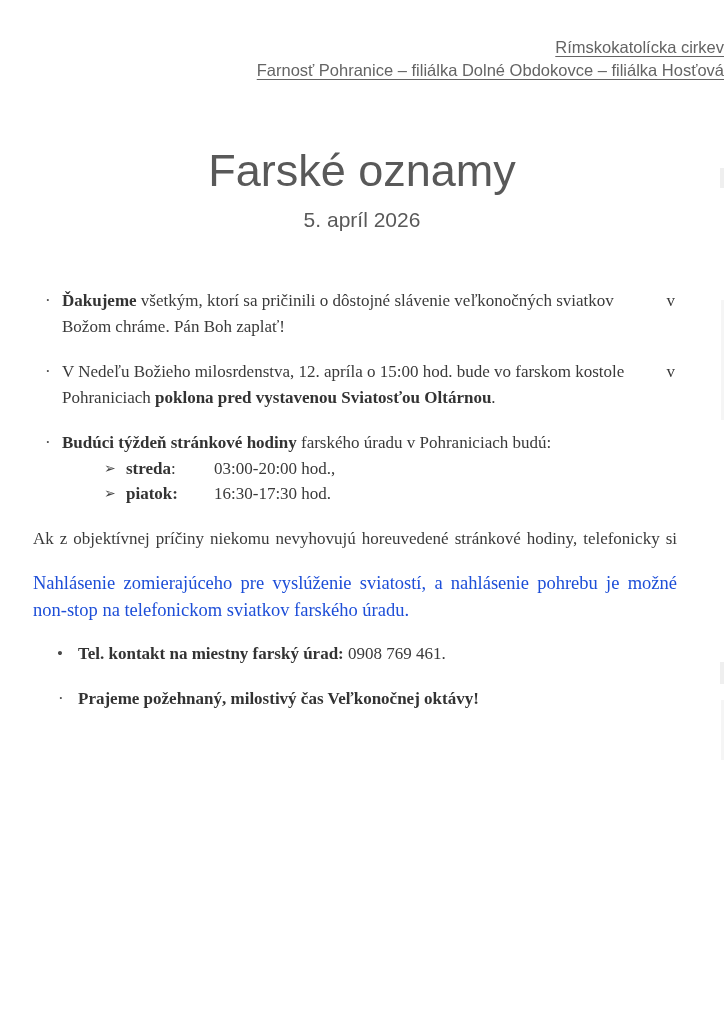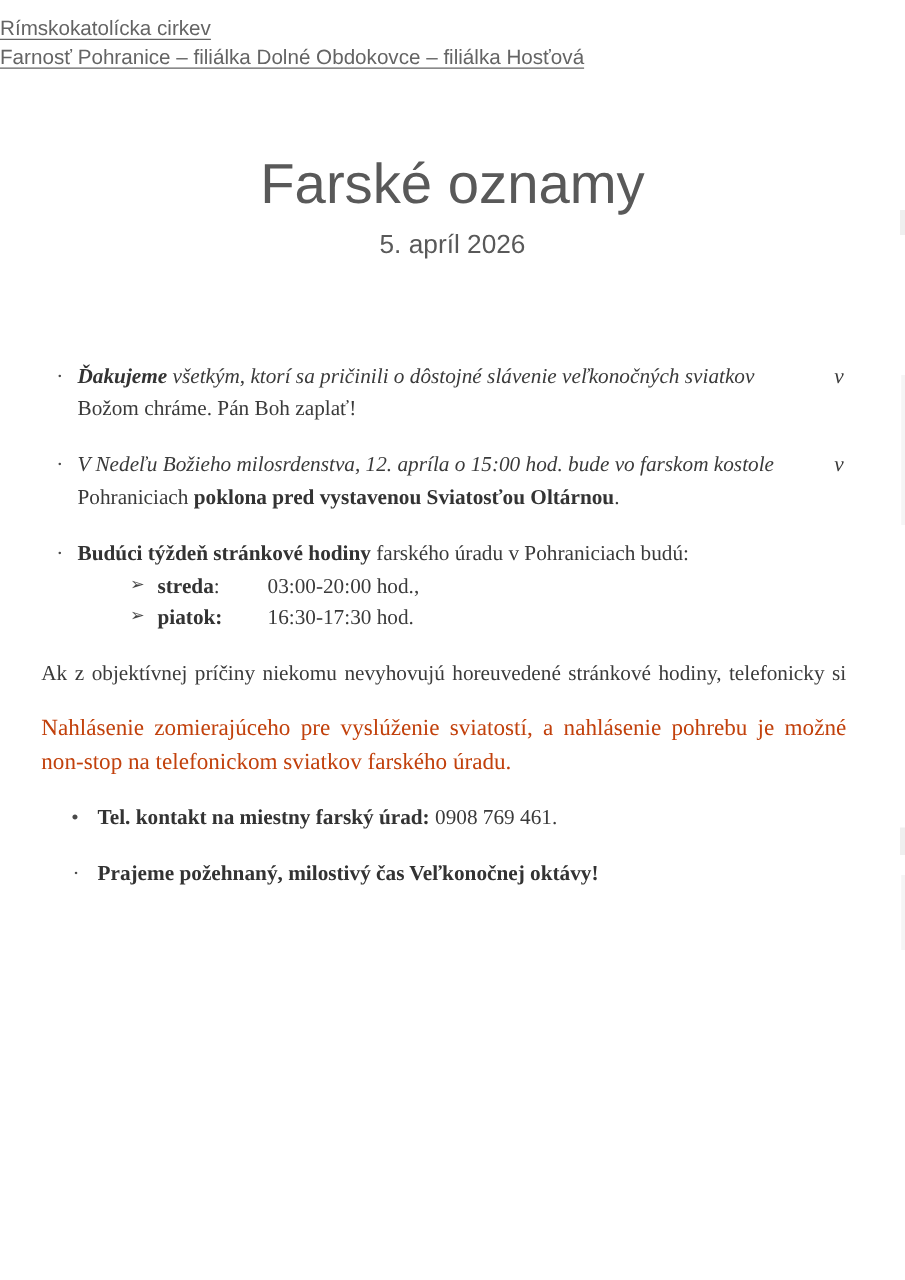--- a/index.html
+++ b/index.html
@@ -7,22 +7,22 @@
     position: relative;
     width: 724px;
     height: 1024px;
     background: #ffffff;
     overflow: hidden;
     font-family: "Liberation Serif", serif;
     color: #3a3a3a;
   }
   
   .header {
-    padding-top: 12px;
-    text-align: left;
+    padding-top: 36px;
+    text-align: right;
     font-family: "Liberation Sans", sans-serif;
     font-size: 16.5px;
     line-height: 22.5px;
     color: #646464;
   }
   .header .u { text-decoration: underline; text-underline-offset: 3px; }
   
   .title {
     margin-top: 64px;
     text-align: center;
@@ -54,28 +54,28 @@
     position: absolute;
     left: 12px;
     top: 0;
     font-size: 17px;
     color: #4a4a4a;
   }
   .item-indented { padding-left: 45px; }
   .item-indented .marker { left: 24px; }
   .item-indented.dot-marker .marker { left: 25px; }
   b, .bold { font-weight: bold; color: #333333; }
-  .line-v { display: flex; justify-content: space-between; font-style: italic; }
+  .line-v { display: flex; justify-content: space-between; }
   .line-v .v-end { padding-right: 2px; }
   .sched-row { display: flex; padding-left: 42px; }
   .sched-arrow { width: 22px; font-size: 14px; color: #444444; }
   .sched-day { width: 88px; }
   .para { margin-bottom: 19px; }
   .jline { text-align: justify; text-align-last: justify; margin-top: 16px; }
-  .para-large { font-size: 18.5px; line-height: 27px; margin-bottom: 17px; color: #c2410c; }
+  .para-large { font-size: 18.5px; line-height: 27px; margin-bottom: 17px; color: #1d4ed8; }
   
   .artifact { position: absolute; background: #efefef; }
   .a1 { right: 0; top: 168px; width: 4px; height: 20px; }
   .a2 { right: 0; top: 300px; width: 3px; height: 120px; background: #f5f5f5; }
   .a3 { right: 0; top: 662px; width: 4px; height: 22px; }
   .a4 { right: 0; top: 700px; width: 3px; height: 60px; background: #f5f5f5; }
 </style>
 </head>
 <body>
 

